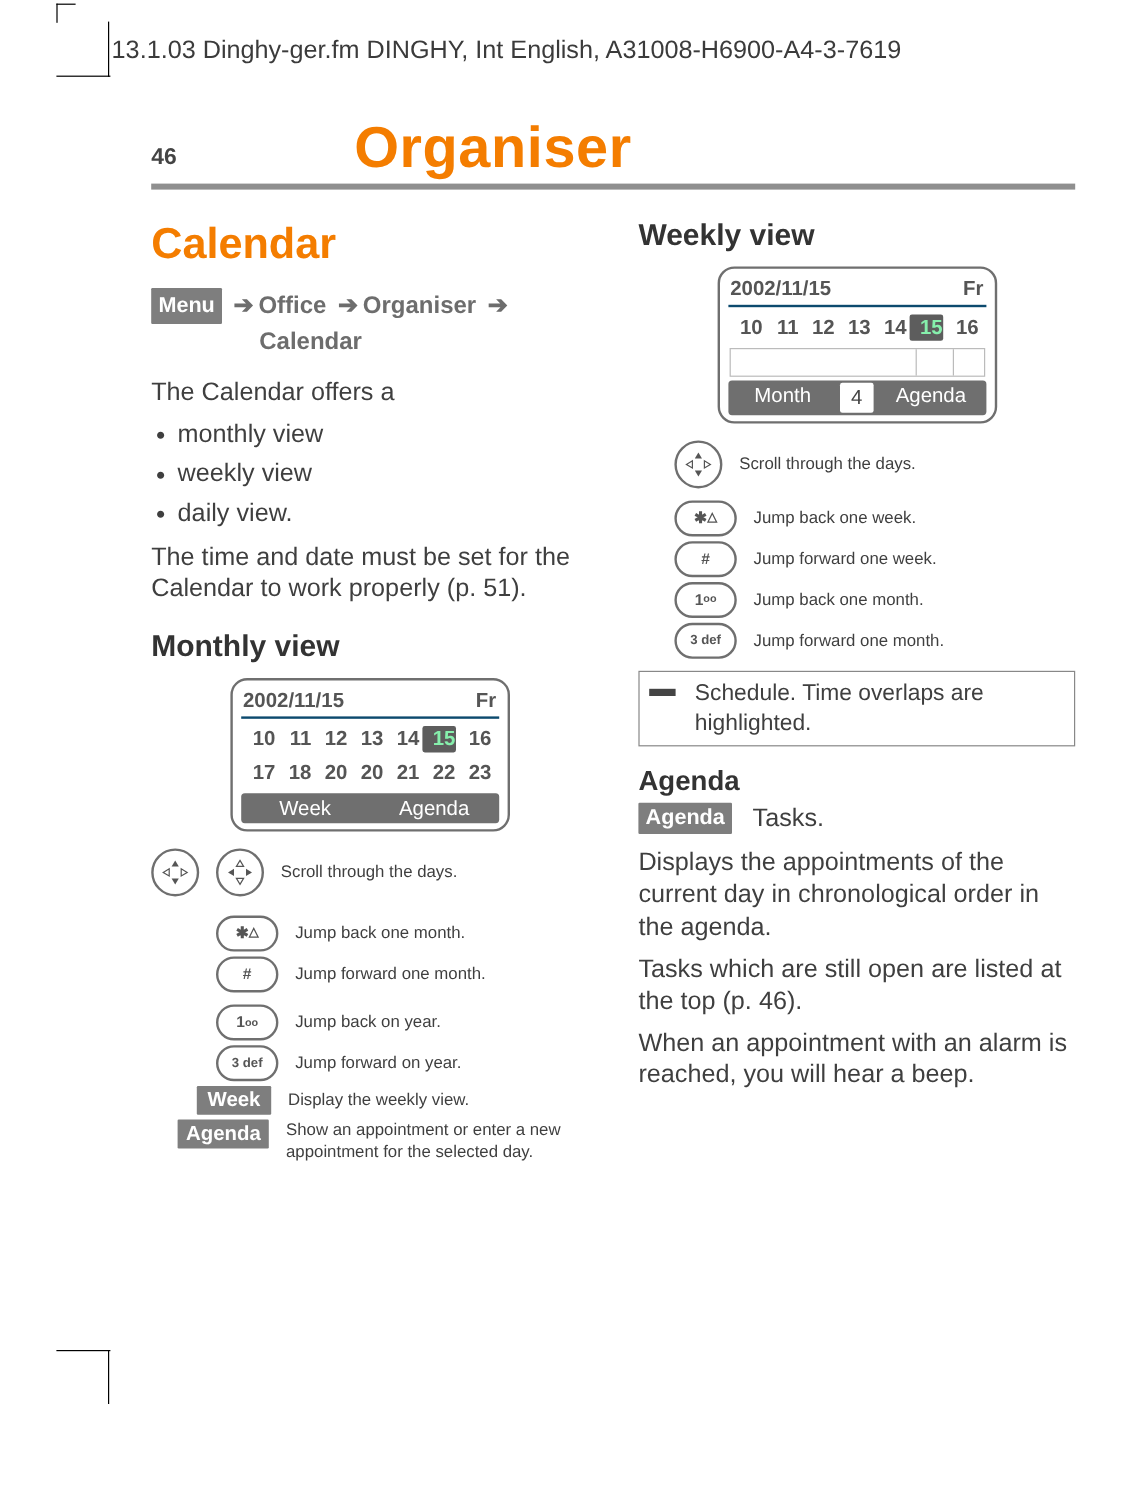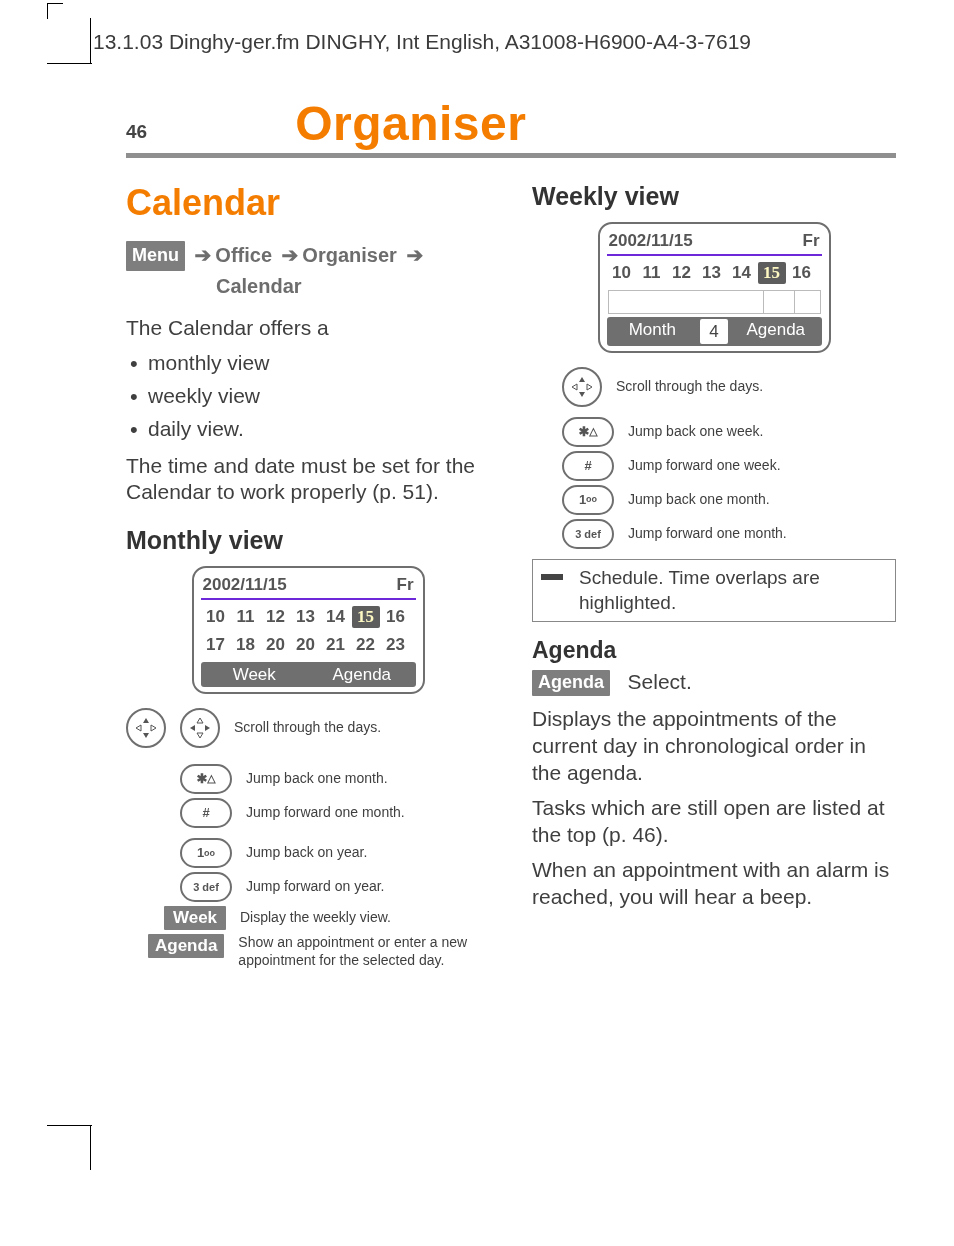--- a/index.html
+++ b/index.html
@@ -23,24 +23,24 @@
   h3.sub2{font-size:23px;font-weight:bold;color:#333;margin:6px 0 4px 0;}
   .crumb{font-size:20px;color:#6d6d6d;font-weight:bold;margin-bottom:14px;line-height:1.5;}
   .pill{display:inline-block;background:#7e7e7e;color:#fff;font-size:18px;font-weight:bold;padding:1px 6px 2px;border-radius:1px;vertical-align:1px;}
   .arrow{font-weight:bold;font-size:20px;margin:0 4px;}
   p{margin:0 0 8px 0;}
   ul.bul{list-style:none;padding:0;margin:2px 0 10px 0;}
   ul.bul li{padding-left:22px;position:relative;margin-bottom:6px;}
   ul.bul li::before{content:"•";position:absolute;left:4px;top:0;font-size:22px;}
   
   .phone{width:215px;margin:6px auto 14px;border:2px solid #6f6f6f;border-radius:14px;padding:6px 7px 5px;}
-  .ph-date{font-size:17px;font-weight:bold;color:#555;display:flex;justify-content:space-between;border-bottom:2px solid #6d28d9;padding:0 2px 2px;}
+  .ph-date{font-size:17px;font-weight:bold;color:#555;display:flex;justify-content:space-between;border-bottom:2px solid #0c4a6e;padding:0 2px 2px;}
   .ph-days{display:flex;gap:2px;font-size:17px;font-weight:bold;color:#555;margin:6px 1px;}
-  .ph-days span{width:28px;text-align:center;}
-  .ph-days span.sel{background:#5d5d5d;color:#fef9c3;border-radius:2px;font-family:Liberation Serif, serif;}
+  .ph-days span{width:28px;text-align:right;}
+  .ph-days span.sel{background:#5d5d5d;color:#86efac;border-radius:2px;}
   .ph-slot{height:22px;border:1px solid #bbb;margin:0 1px 2px;}
   .ph-slot .div{display:inline-block;width:1px;height:100%;background:#bbb;margin-left:154px;}
   .ph-slot .div2{display:inline-block;width:1px;height:100%;background:#bbb;margin-left:30px;}
   .ph-soft{display:flex;background:#6f6f6f;color:#fff;font-size:17px;font-weight:normal;border-radius:3px;overflow:hidden;margin-top:3px;}
   .ph-soft span{flex:1;text-align:center;padding:2px 0;}
   .ph-soft span.mid{flex:0 0 28px;background:#fff;color:#444;margin:2px;border-radius:2px;}
   .legend{display:flex;align-items:center;margin:4px 0 3px 0;gap:14px;}
   .legend .txt{flex:1;font-size:14px;}
   .key{width:48px;height:30px;border:2px solid #6f6f6f;border-radius:16px;display:inline-flex;align-items:center;justify-content:center;font-size:13px;color:#555;font-weight:bold;flex:0 0 48px;}
   .key.small{height:26px;}
@@ -232,20 +232,20 @@
       </div>
 
       <div class="notebox">
         <span class="bar"></span>
         <span>Schedule. Time overlaps are highlighted.</span>
       </div>
 
       <h3 class="sub2">Agenda</h3>
       <p style="margin-bottom:10px">
         <span class="pill">Agenda</span>&nbsp;&nbsp;
-        <span>Select.</span>
+        <span>Tasks.</span>
       </p>
       <p>Displays the appointments of the current day in chronological order in the agenda.</p>
       <p>Tasks which are still open are listed at the top (p. 46).</p>
       <p>When an appointment with an alarm is reached, you will hear a beep.</p>
     </div>
   </div>
 </div>
 
 </body></html>

